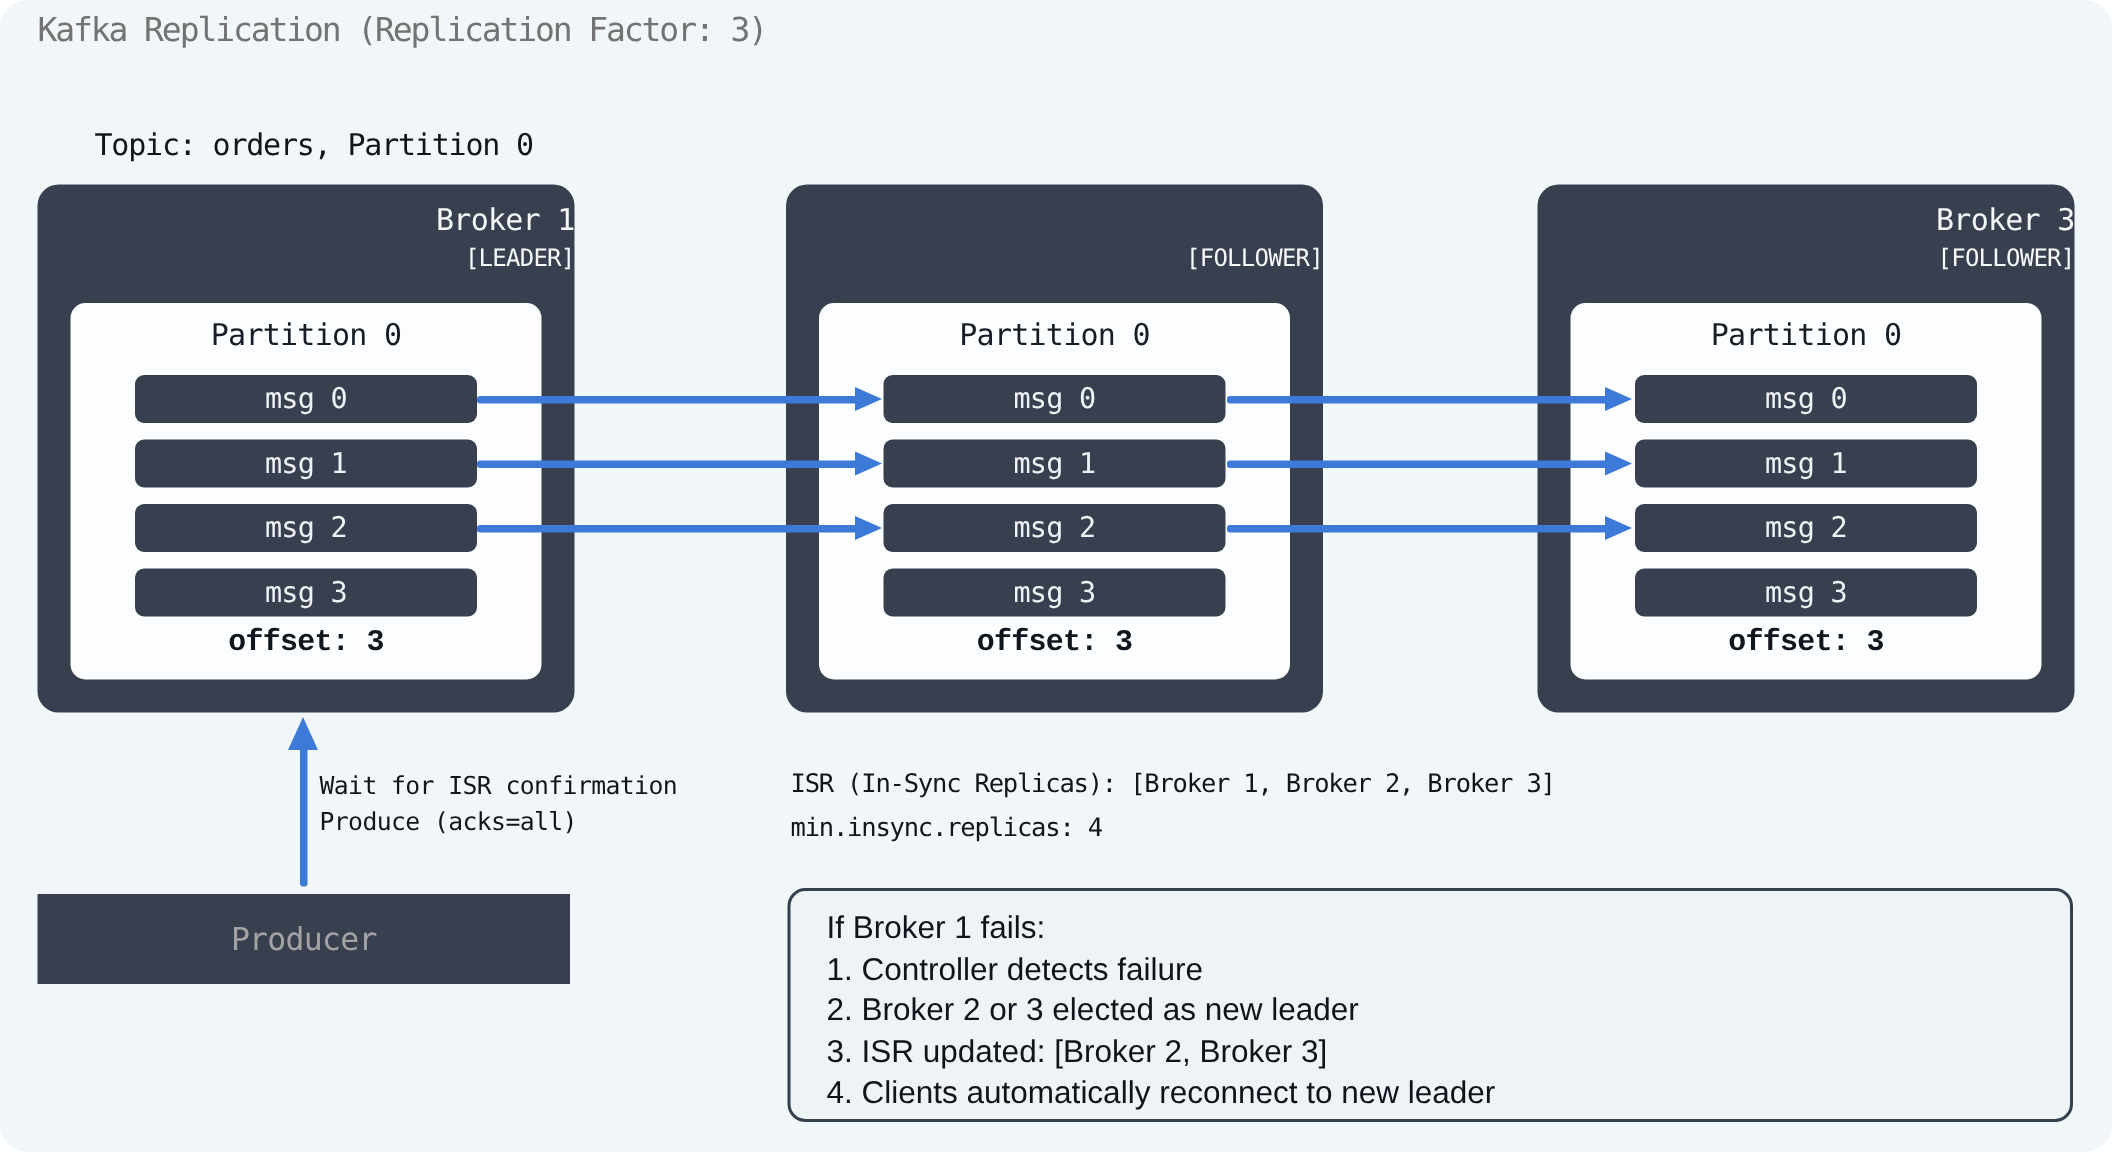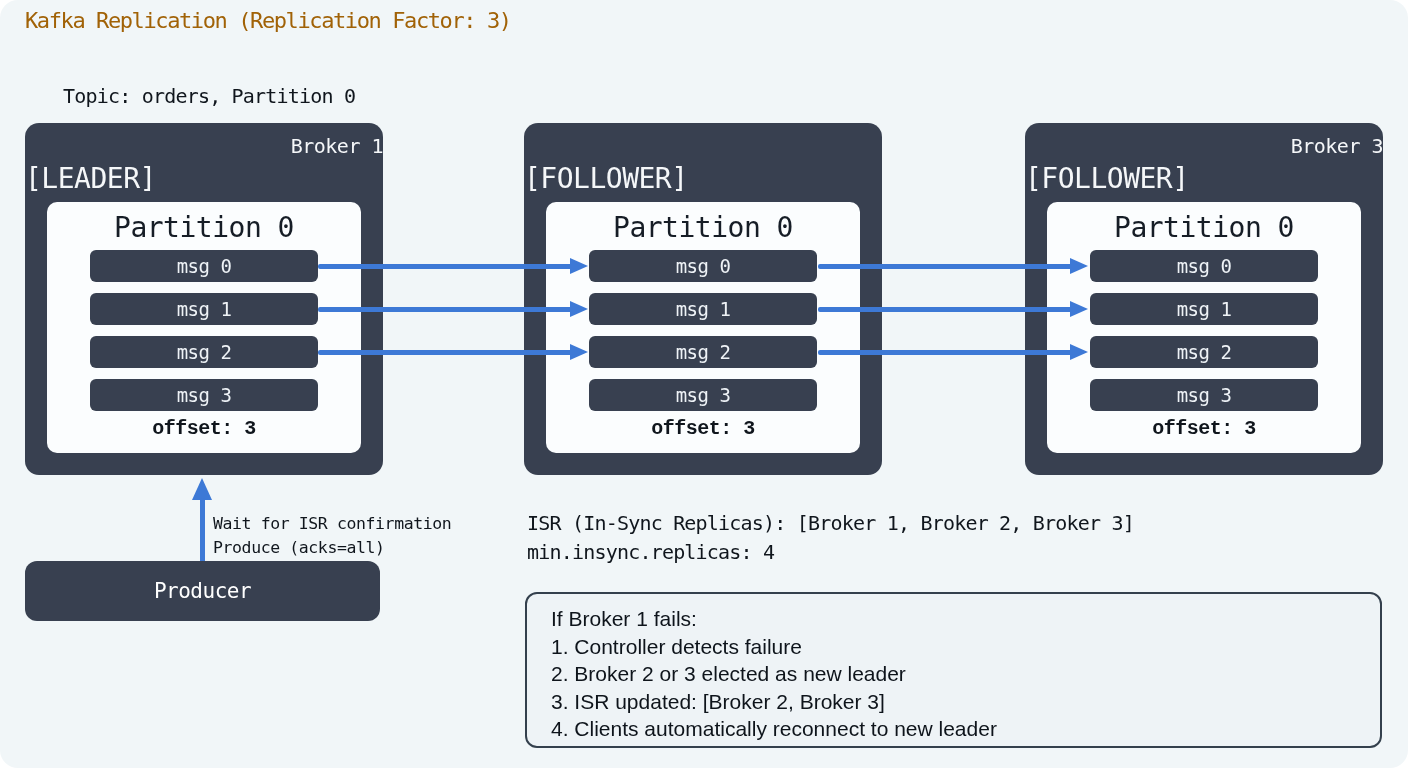--- a/index.html
+++ b/index.html
@@ -7,48 +7,48 @@
     position:relative;
     width:1408px;height:768px;
     background:#f1f6f8;
     border-radius:18px;
     overflow:hidden;
     font-family:"DejaVu Sans Mono", monospace;
     color:#131a22;
   }
   .title{
     position:absolute;left:25px;top:8px;
-    font-size:22px;letter-spacing:-1.4px;font-weight:500;color:#a16207;
+    font-size:22px;letter-spacing:-1.4px;font-weight:500;color:#737373;
   }
   .subtitle{
     position:absolute;left:25px;top:84px;
     font-size:20px;letter-spacing:-0.8px;color:#10161d;margin-left:38px;
   }
   .broker{
     position:absolute;top:123px;width:358px;height:352px;
     background:#384050;border-radius:14px;
   }
   .broker.b1{left:25px;}
   .broker.b2{left:524px;}
   .broker.b3{left:1025px;}
   .broker-name{
     position:absolute;top:11px;left:0;width:100%;
     text-align:right;color:#f5f7f9;font-size:20px;letter-spacing:-0.5px;
   }
   .broker-role{
     position:absolute;top:39px;left:0;width:100%;
-    text-align:left;color:#f5f7f9;font-size:28px;letter-spacing:-0.5px;
+    text-align:right;color:#f5f7f9;font-size:16px;letter-spacing:-0.5px;
   }
   .partition{
     position:absolute;left:22px;top:79px;width:314px;height:251px;
     background:#fbfdfe;border-radius:10px;
   }
   .partition-label{
     position:absolute;top:9px;left:0;width:100%;
-    text-align:center;color:#161d26;font-size:28px;letter-spacing:-0.5px;
+    text-align:center;color:#161d26;font-size:20px;letter-spacing:-0.5px;
   }
   .msg{
     position:absolute;left:43px;width:228px;height:32px;
     background:#384050;border-radius:6px;
     color:#eef2f6;font-size:19px;letter-spacing:-0.5px;
     line-height:32px;text-align:center;
   }
   .msg.m0{top:48px;} .msg.m1{top:91px;} .msg.m2{top:134px;} .msg.m3{top:177px;}
   .offset{
     position:absolute;top:215px;left:0;width:100%;
@@ -77,28 +77,28 @@
   }
   .v-arrow .shaft{
     position:absolute;top:20px;bottom:0;left:7.5px;width:5px;
     background:#3d79d6;border-radius:2px;
   }
   .produce-note{
     position:absolute;left:213px;top:512px;
     font-size:16.5px;line-height:24px;letter-spacing:-0.4px;color:#10161d;
   }
   .producer{
-    position:absolute;left:25px;top:561px;width:355px;height:60px;
-    background:#384050;border-radius:12px;
-    color:#ffffff;font-size:21px;letter-spacing:-0.5px;
+    position:absolute;left:25px;top:596px;width:355px;height:60px;
+    background:#384050;border-radius:0;
+    color:#a3a3a3;font-size:21px;letter-spacing:-0.5px;
     line-height:60px;text-align:center;
   }
   .isr-block{
     position:absolute;left:527px;top:509px;
-    font-size:20px;line-height:29px;letter-spacing:-0.8px;color:#10161d;
+    font-size:17px;line-height:29px;letter-spacing:-0.8px;color:#10161d;
   }
   .failover{
     position:absolute;left:525px;top:592px;width:857px;height:156px;
     box-sizing:border-box;
     background:#eef3f6;border:2.5px solid #34404d;border-radius:12px;
     padding:11px 24px;
     font-family:"Liberation Sans", sans-serif;
     font-size:21px;line-height:27.5px;color:#0e141b;
   }
 </style>

